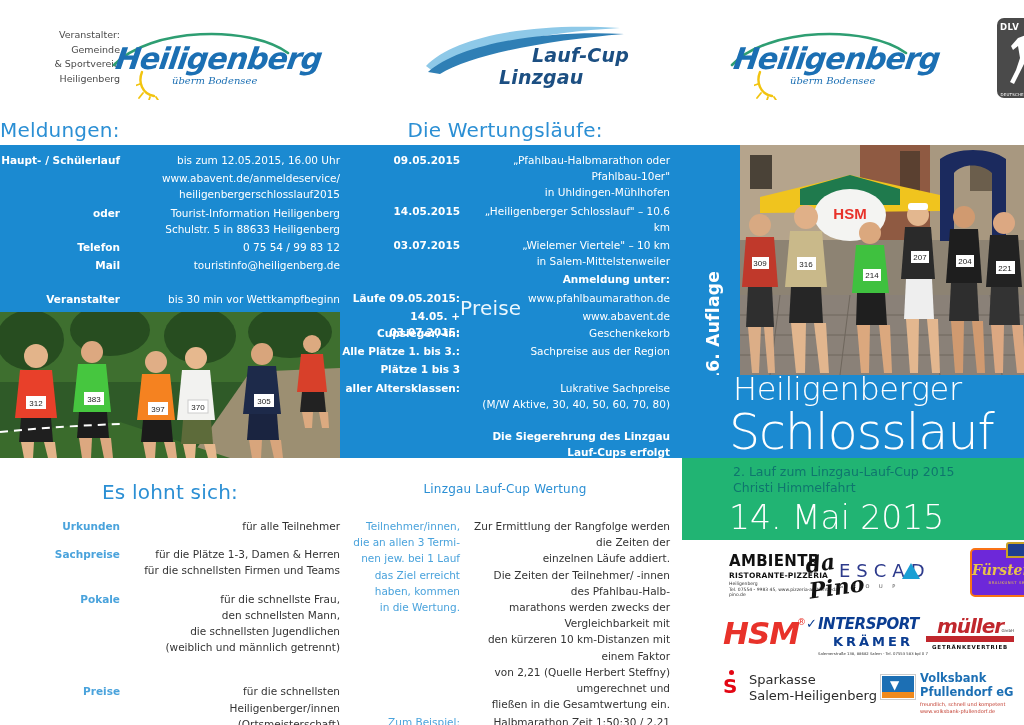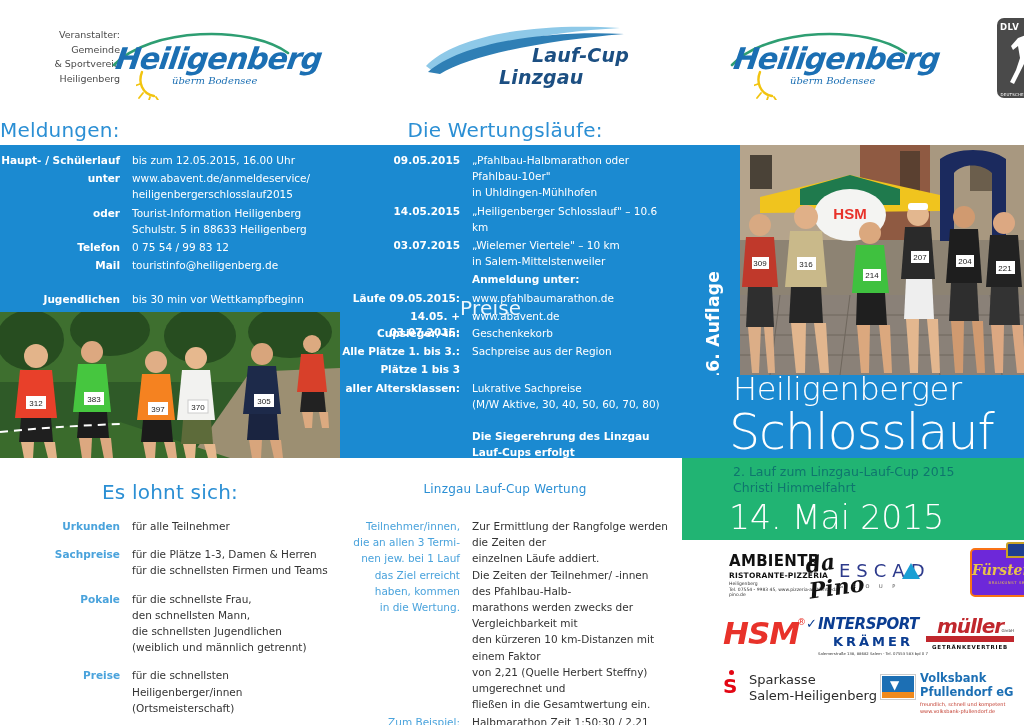--- a/index.html
+++ b/index.html
@@ -59,21 +59,21 @@
   
   .sec-head{font-size:20px;font-weight:400;letter-spacing:.2px;}
   .h-white{color:#eaf6fd;}
   .h-dark{color:#2b8fd4;}
 
   .colA{position:absolute;left:0;width:340px;}
   .colB{position:absolute;left:340px;width:330px;}
 
   .row{display:flex;margin-bottom:2px;}
   .lbl{width:120px;text-align:right;padding-right:12px;font-weight:700;flex:none;}
-  .val{flex:1;}
+  .val{flex:1;text-align:right;}
 
   .on-blue{font-size:10.5px;line-height:16.2px;color:#ffffff;}
   .on-blue .lbl,.on-blue .lbl-w{color:#ffffff;}
   .on-white{font-size:10.5px;line-height:16.2px;color:#333333;}
   .on-white .lbl,.on-white .lbl-w{color:#4aa3dc;font-weight:700;}
   .b-strong{font-weight:700;}
 
   
   .t-heilig{position:absolute;left:733px;top:370px;font-size:32px;color:#fff;font-weight:300;letter-spacing:-.4px;}
   .t-schloss{position:absolute;left:729px;top:404px;font-size:49px;color:#fff;font-weight:300;letter-spacing:-1px;}
@@ -211,21 +211,20 @@
   <div class="sec-head h-dark" style="position:absolute;left:340px;top:118px;width:330px;text-align:center;">Die Wertungsläufe:</div>
 
   <div class="colA on-blue" style="top:152px;">
     <div class="row">
       <div class="lbl">Haupt- / Schülerlauf</div>
       <div class="val">
           <div>bis zum 12.05.2015, 16.00 Uhr</div>
         </div>
     </div>
     <div class="row">
-      <div class="lbl">unter</div>
       <div class="val">
         <div>www.abavent.de/anmeldeservice/</div>
         <div>heiligenbergerschlosslauf2015</div>
       </div>
     </div>
     <div class="row">
       <div class="lbl">oder</div>
       <div class="val">
         <div>Tourist-Information Heiligenberg</div>
         <div>Schulstr. 5 in 88633 Heiligenberg</div>
@@ -238,21 +237,21 @@
         </div>
     </div>
     <div class="row">
       <div class="lbl">Mail</div>
       <div class="val">
           <div>touristinfo@heiligenberg.de</div>
         </div>
     </div>
     <div style="height:16px;"></div>
     <div class="row">
-      <div class="lbl">Jugendlichen</div>
+      <div class="lbl">Veranstalter</div>
       <div class="val">
         <div>bis 30 min vor Wettkampfbeginn</div>
       </div>
     </div>
   </div>
 
   <div class="colB on-blue" style="top:152px;">
     <div class="row">
       <div class="lbl">09.05.2015</div>
       <div class="val">
@@ -501,21 +500,21 @@
           <div>für alle Teilnehmer</div>
         </div>
     </div>
     <div class="row" style="margin-bottom:12px;">
       <div class="lbl">Sachpreise</div>
       <div class="val">
         <div>für die Plätze 1-3, Damen &amp; Herren</div>
         <div>für die schnellsten Firmen und Teams</div>
       </div>
     </div>
-    <div class="row" style="margin-bottom:12px;">
+    <div class="row" style="margin-bottom:28px;">
       <div class="lbl">Pokale</div>
       <div class="val">
         <div>für die schnellste Frau,</div>
         <div>den schnellsten Mann,</div>
         <div>die schnellsten Jugendlichen</div>
         <div>(weiblich und männlich getrennt)</div>
       </div>
     </div>
     <div class="row">
       <div class="lbl">Preise</div>

